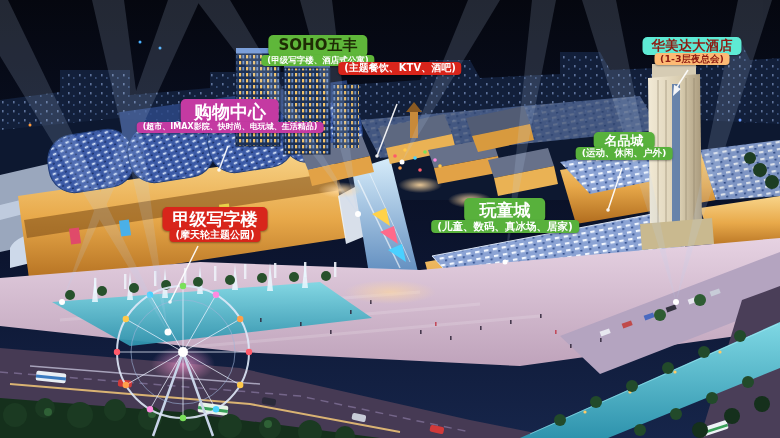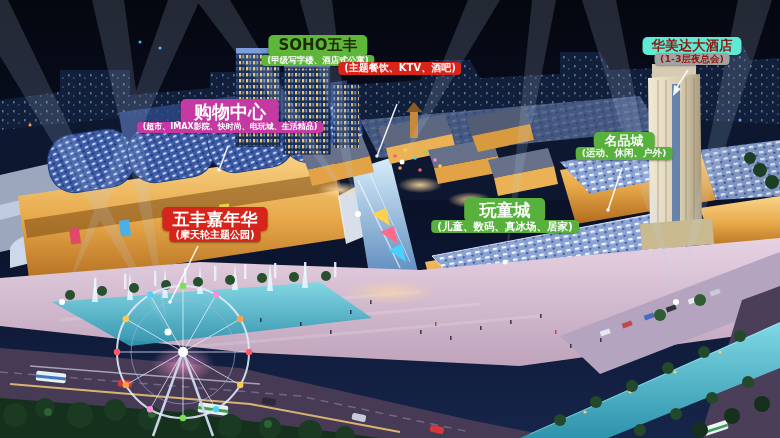--- a/index.html
+++ b/index.html
@@ -390,28 +390,28 @@
   <span class="cs" style="background-color: rgb(95, 183, 58); color: rgb(255, 255, 255);">(甲级写字楼、酒店式公寓)</span>
 </div>
 <div class="callout l-night">
   <span class="cs" style="background-color: rgb(216, 37, 27); color: rgb(255, 255, 255);">(主题餐饮、KTV、酒吧)</span>
 </div>
 <div class="callout l-shop">
   <span class="ct" style="background-color: rgb(196, 58, 162); color: rgb(255, 255, 255);">购物中心</span>
   <span class="cs" style="background-color: rgb(196, 58, 162); color: rgb(255, 255, 255);">(超市、IMAX影院、快时尚、电玩城、生活精品)</span>
 </div>
 <div class="callout l-carn">
-  <span class="ct" style="background-color: rgb(216, 37, 27); color: rgb(255, 255, 255);">五丰嘉年华</span>
+  <span class="ct" style="background-color: rgb(216, 37, 27); color: rgb(255, 255, 255);">甲级写字楼</span>
   <span class="cs" style="background-color: rgb(216, 37, 27); color: rgb(255, 255, 255);">(摩天轮主题公园)</span>
 </div>
 <div class="callout l-kids">
   <span class="ct" style="background-color: rgb(88, 177, 60); color: rgb(255, 255, 255);">玩童城</span>
   <span class="cs" style="background-color: rgb(88, 177, 60); color: rgb(255, 255, 255);">(儿童、数码、真冰场、居家)</span>
 </div>
 <div class="callout l-brand">
   <span class="ct" style="background-color: rgb(88, 177, 60); color: rgb(255, 255, 255);">名品城</span>
   <span class="cs" style="background-color: rgb(88, 177, 60); color: rgb(255, 255, 255);">(运动、休闲、户外)</span>
 </div>
 <div class="callout l-hotel">
   <span class="ct" style="background-color: #5eead4; color: rgb(142, 27, 18);">华美达大酒店</span>
-  <span class="cs" style="background-color: #a3a3a3; color: rgb(142, 27, 18);">(1-3层夜总会)</span>
+  <span class="cs" style="background-color: #fdba74; color: rgb(142, 27, 18);">(1-3层夜总会)</span>
 </div>
 </div>
 
 </body></html>

